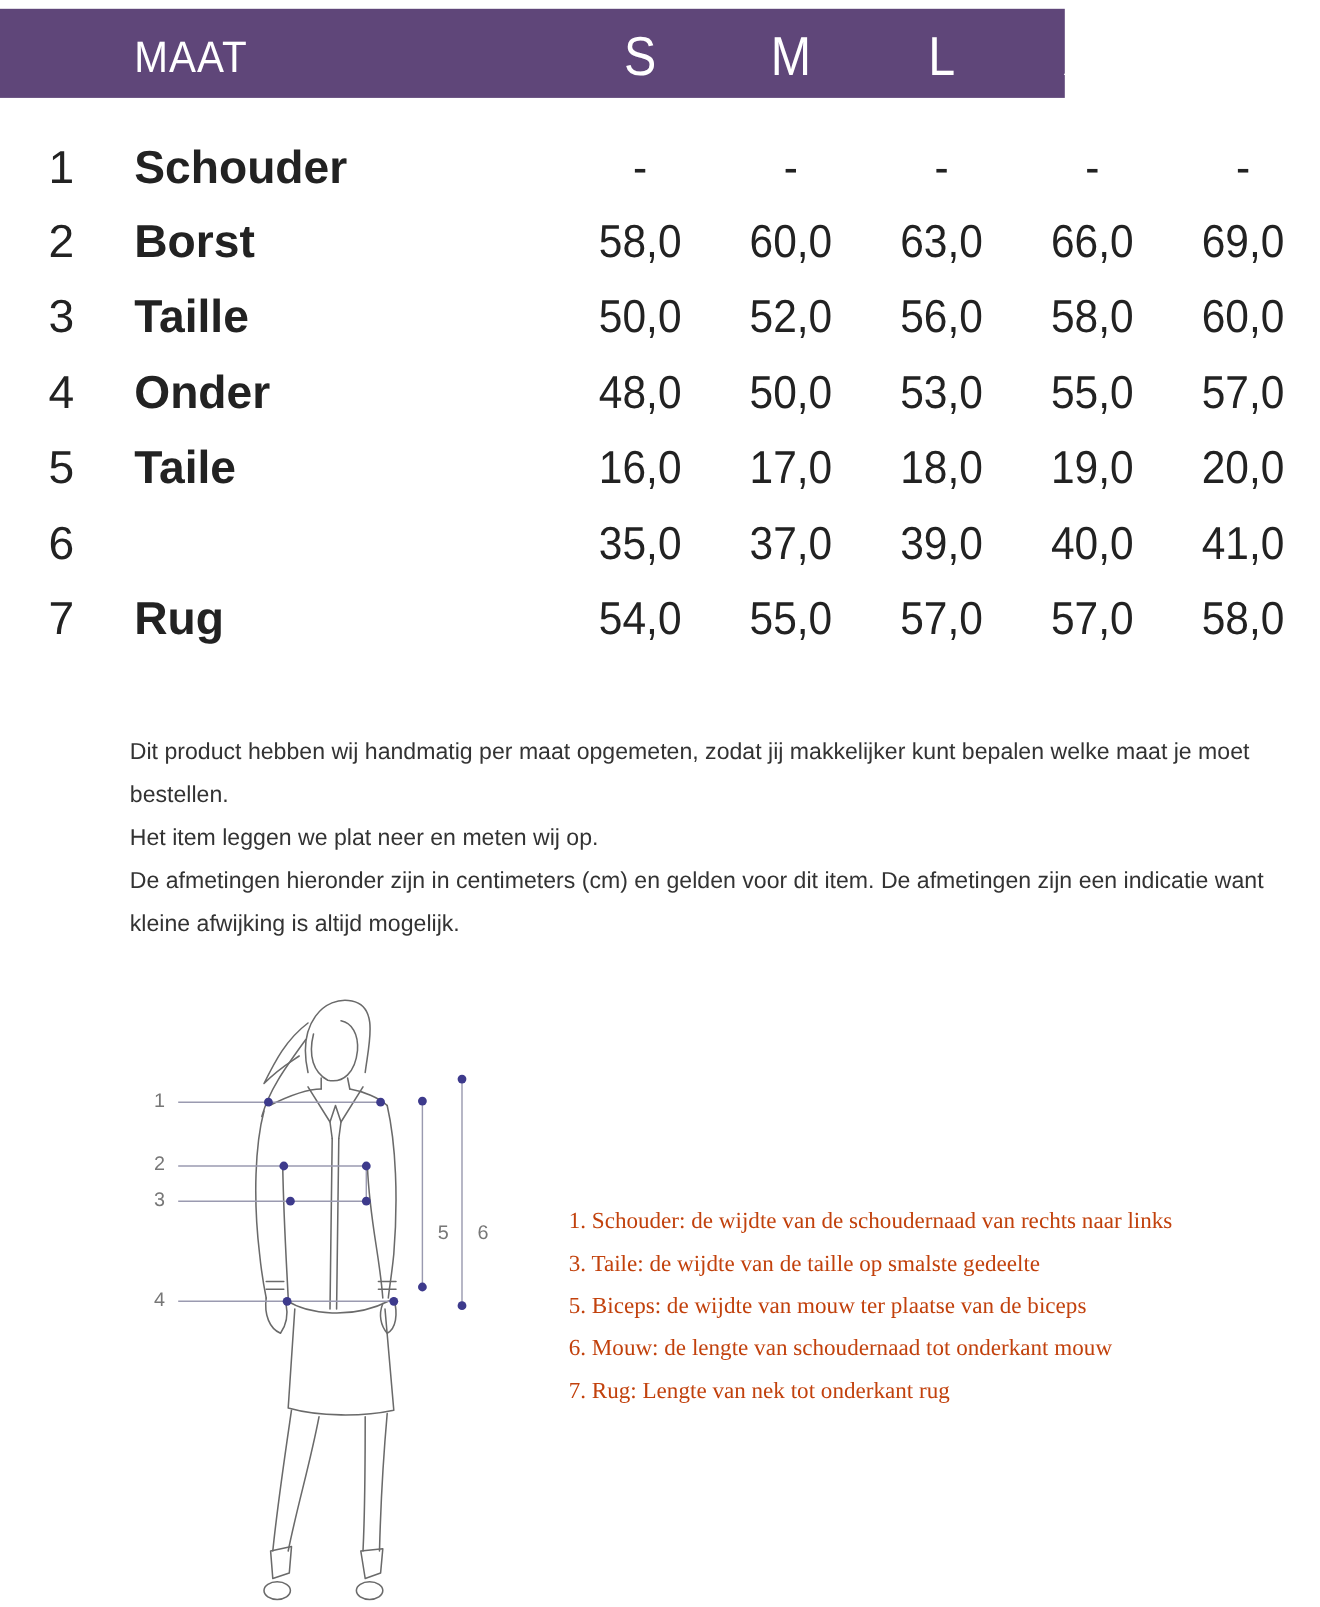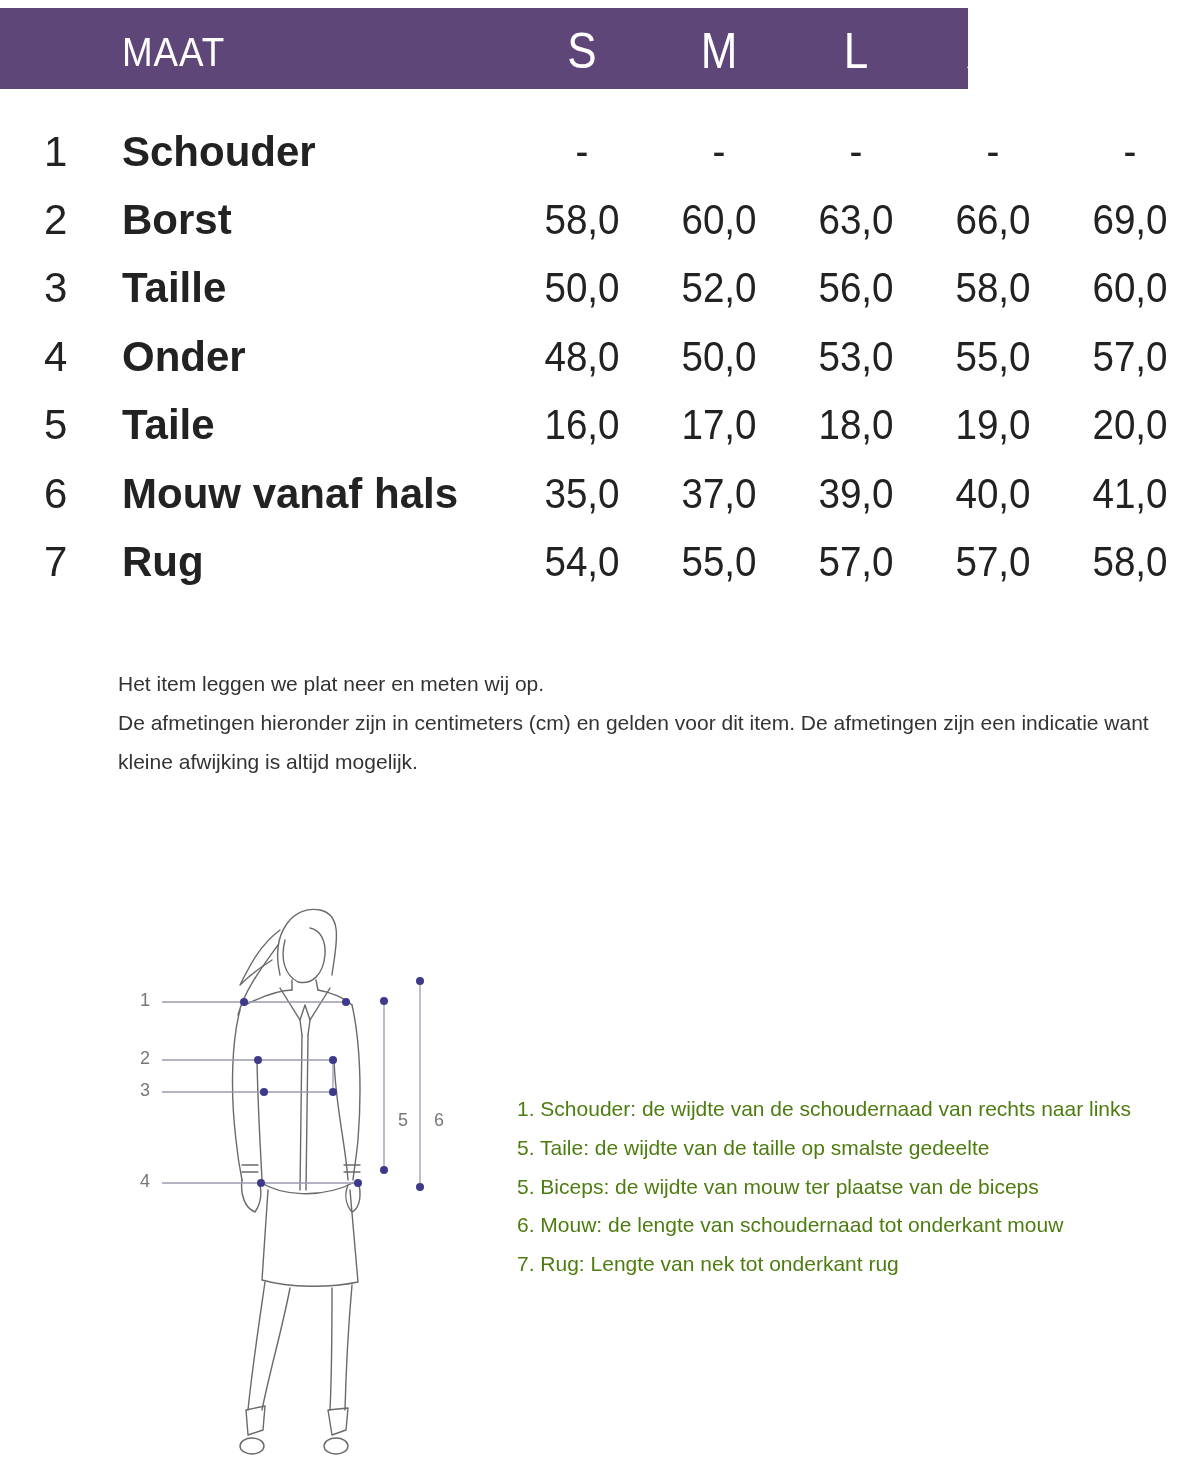--- a/index.html
+++ b/index.html
@@ -12,21 +12,21 @@
     .header .size { position: absolute; top: 14px; font-size: 50px; width: 120px; text-align: center;
                     transform: scaleX(0.88); }
     .row { position: absolute; left: 0; height: 68px; width: 1200px; }
     .row .num { position: absolute; left: 44px; font-size: 42px; font-weight: 300; color: #222; }
     .row .label { position: absolute; left: 122px; font-size: 42px; color: #222; font-weight: bold; }
     .row .val { position: absolute; width: 120px; text-align: center; font-size: 42px; color: #222;
                 transform: scaleX(0.92); }
     .para { position: absolute; left: 118px; top: 664px; width: 1080px; font-size: 21px; line-height: 39px;
             color: #333; }
     .para p { margin: 0; }
-    .legend { position: absolute; left: 517px; top: 1090px; font-size: 21px; line-height: 38.8px; color: #4d7c0f; }
+    .legend { position: absolute; left: 517px; top: 1090px; font-size: 21px; line-height: 38.8px; color: #c2410c; font-family: Liberation Serif, serif; }
     .legend div { white-space: nowrap; }
     .figure { position: absolute; left: 120px; top: 890px; width: 340px; height: 571px; }
   </style>
 </head>
 <body>
 
 <div class="header">
   <span class="maat">MAAT</span>
   <span class="size" style="left:522px">S</span>
   <span class="size" style="left:659px">M</span>
@@ -76,39 +76,39 @@
     <span class="num">5</span>
     <span class="label">Taile</span>
     <span class="val" style="left:522px">16,0</span>
     <span class="val" style="left:659px">17,0</span>
     <span class="val" style="left:796px">18,0</span>
     <span class="val" style="left:933px">19,0</span>
     <span class="val" style="left:1070px">20,0</span>
   </div>
   <div class="row" style="top:470px">
     <span class="num">6</span>
-    <span class="label">Mouw vanaf hals</span>
     <span class="val" style="left:522px">35,0</span>
     <span class="val" style="left:659px">37,0</span>
     <span class="val" style="left:796px">39,0</span>
     <span class="val" style="left:933px">40,0</span>
     <span class="val" style="left:1070px">41,0</span>
   </div>
   <div class="row" style="top:538px">
     <span class="num">7</span>
     <span class="label">Rug</span>
     <span class="val" style="left:522px">54,0</span>
     <span class="val" style="left:659px">55,0</span>
     <span class="val" style="left:796px">57,0</span>
     <span class="val" style="left:933px">57,0</span>
     <span class="val" style="left:1070px">58,0</span>
   </div>
 </div>
 
 <div class="para">
+  <p>Dit product hebben wij handmatig per maat opgemeten, zodat jij makkelijker kunt bepalen welke maat je moet bestellen.</p>
   <p>Het item leggen we plat neer en meten wij op.</p>
   <p>De afmetingen hieronder zijn in centimeters (cm) en gelden voor dit item. De afmetingen zijn een indicatie want kleine afwijking is altijd mogelijk.</p>
 </div>
 
 <div class="figure">
   <svg width="340" height="571" viewBox="0 0 340 571">
     <g fill="none" stroke="#6a6a6a" stroke-width="1.4" stroke-linecap="round" stroke-linejoin="round">
 
       <path d="M160 85 C150 40 175 15 200 20 C225 25 215 60 212 85"></path>
       <path d="M160 40 C140 55 130 75 120 95 C135 80 145 75 152 70"></path>
@@ -185,17 +185,17 @@
   <span style="position:absolute;left:20px;top:100px;font-size:18px;color:#777">1</span>
   <span style="position:absolute;left:20px;top:158px;font-size:18px;color:#777">2</span>
   <span style="position:absolute;left:20px;top:190px;font-size:18px;color:#777">3</span>
   <span style="position:absolute;left:20px;top:281px;font-size:18px;color:#777">4</span>
   <span style="position:absolute;left:278px;top:220px;font-size:18px;color:#777">5</span>
   <span style="position:absolute;left:314px;top:220px;font-size:18px;color:#777">6</span>
 </div>
 
 <div class="legend">
   <div>1. Schouder: de wijdte van de schoudernaad van rechts naar links</div>
-  <div>5. Taile: de wijdte van de taille op smalste gedeelte</div>
+  <div>3. Taile: de wijdte van de taille op smalste gedeelte</div>
   <div>5. Biceps: de wijdte van mouw ter plaatse van de biceps</div>
   <div>6. Mouw: de lengte van schoudernaad tot onderkant mouw</div>
   <div>7. Rug: Lengte van nek tot onderkant rug</div>
 </div>
 
 </body></html>

